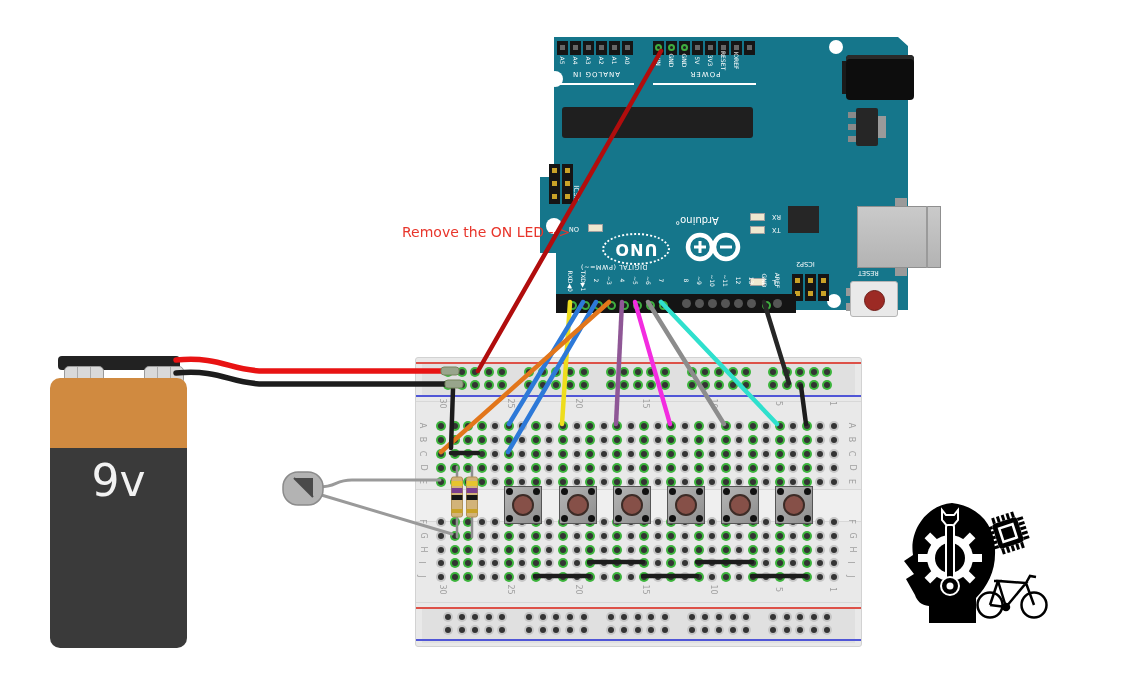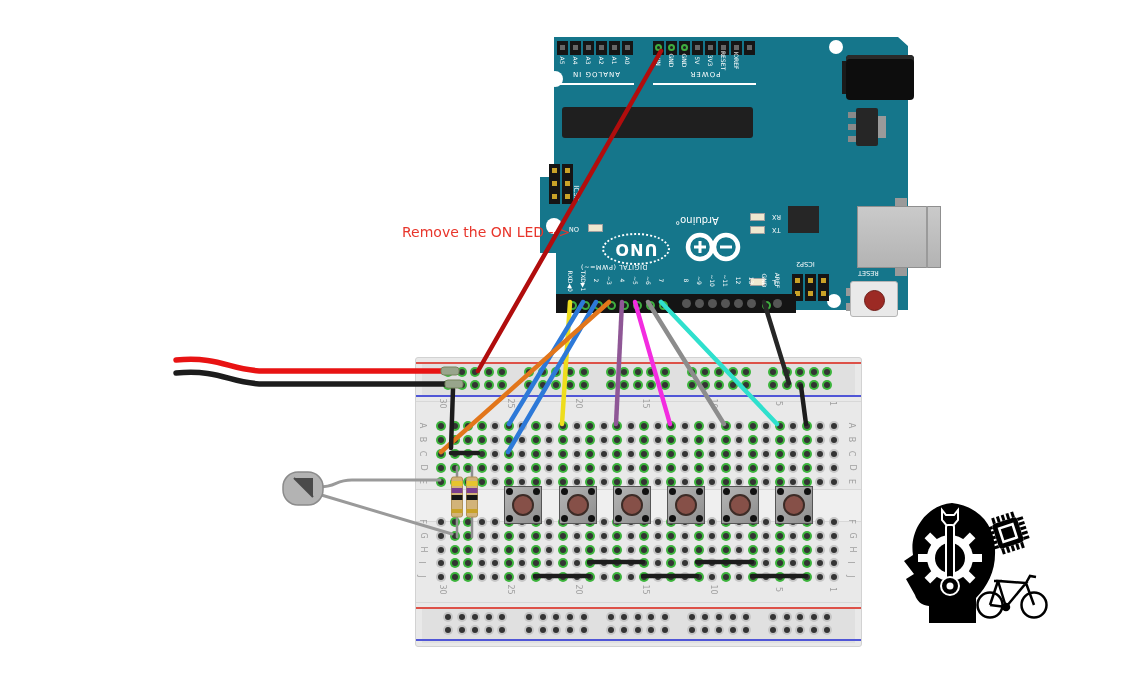--- a/index.html
+++ b/index.html
@@ -45,20 +45,28 @@
   
   #annotation{position:absolute;left:402px;top:224px;color:#e8352b;font-size:14px;white-space:nowrap;}
   #overlay{position:absolute;left:0;top:0;pointer-events:none;}
   #logo{position:absolute;left:893px;top:493px;}
 </style>
 </head>
 <body>
 
 <div id="canvas">
 
+  <div id="battery">
+    <div class="bat-cap"></div>
+    <div class="bat-term" style="left:14px;"></div>
+    <div class="bat-term" style="left:94px;"></div>
+    <div class="bat-orange"></div>
+    <div class="bat-body"></div>
+    <div class="bat-label">9v</div>
+  </div>
 
   <div id="breadboard">
     <div class="rail-band" style="top:5px;"></div>
     <div class="rail-line" style="top:4px;background:#dd5148;"></div>
     <div class="rail-line" style="top:37px;background:#5056d6;"></div>
     <div class="bb-sep" style="top:43px;"></div>
     <div class="bb-channel"></div>
     <div class="bb-sep" style="top:244px;"></div>
     <div class="rail-line" style="top:249px;background:#dd5148;"></div>
     <div class="rail-band" style="top:251px;"></div>

